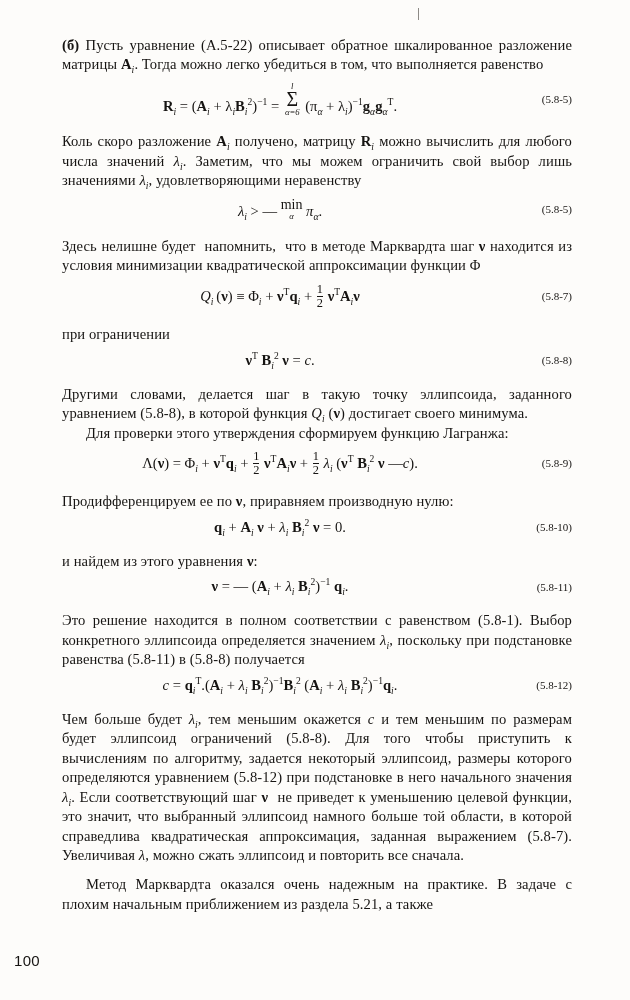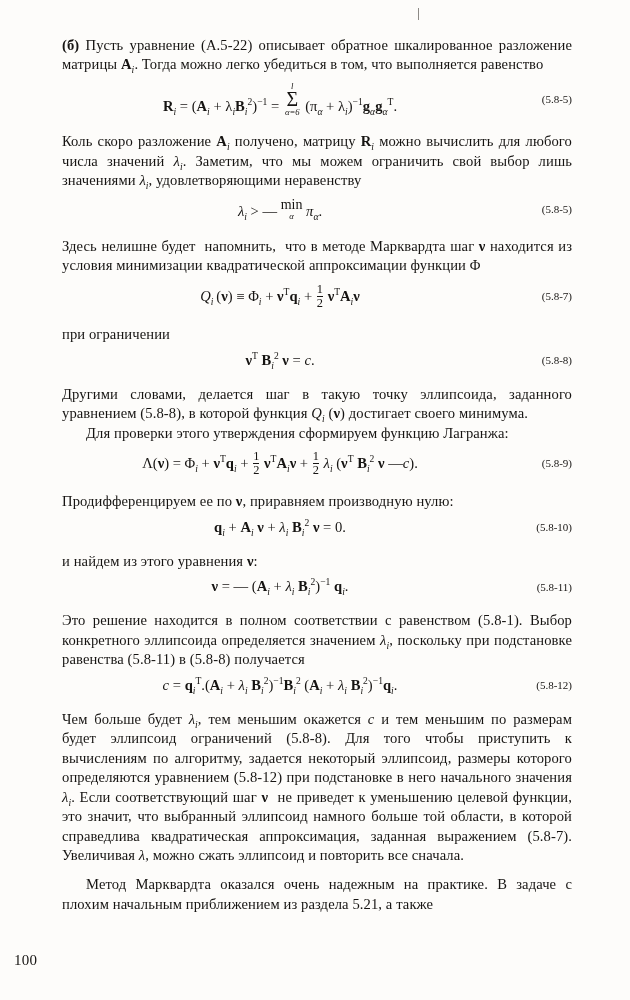--- a/index.html
+++ b/index.html
@@ -99,21 +99,21 @@
     font-size: 14px;
     line-height: 1;
   }
   .minop .mtxt { display: block; font-style: normal; }
   .minop .mbot { display: block; font-size: 8.6px; font-style: italic; line-height: 1.1; }
   .page-num {
     position: absolute;
     left: 14px;
     top: 952px;
     font-size: 15px;
-    font-family: Liberation Serif, serif;
+    font-family: Liberation Sans, sans-serif;
     letter-spacing: 0.3px;
   }
   .blk { margin-top: 16px; }
 </style>
 </head>
 <body>
 
 <div class="page">
   <div class="crop-mark cm-top"></div>
 

